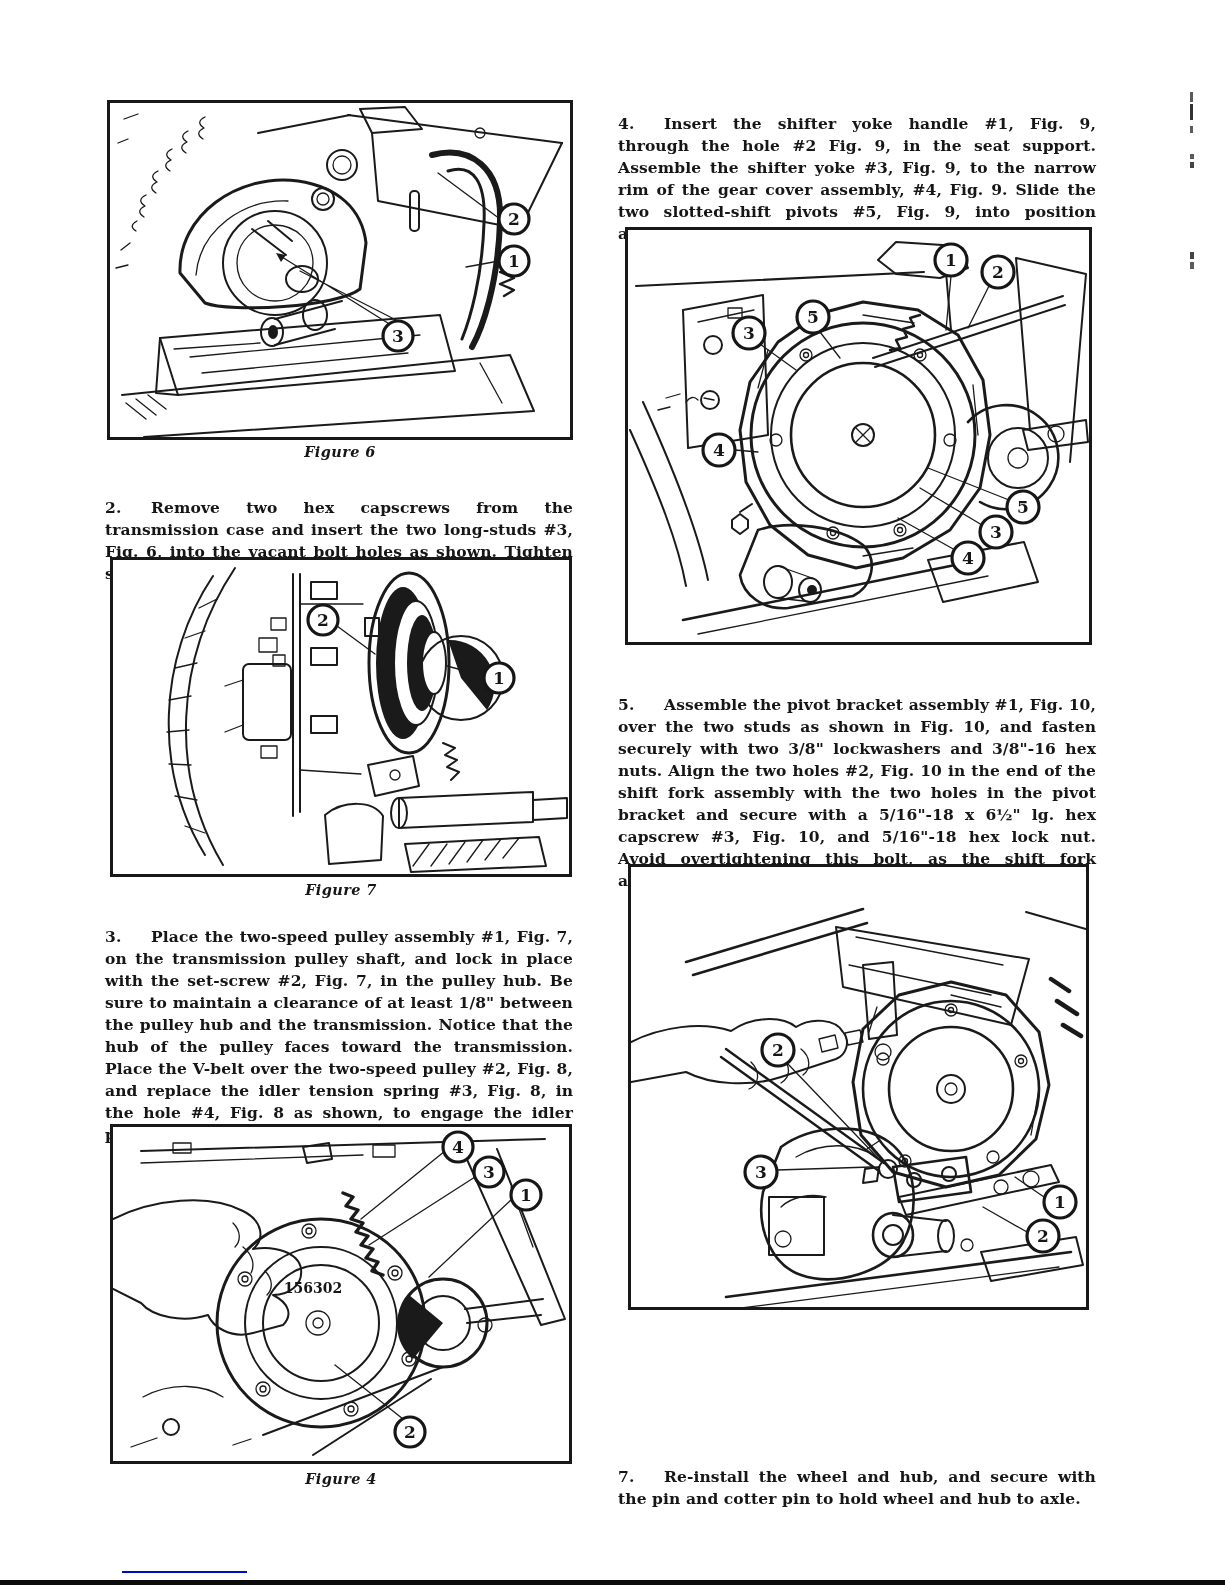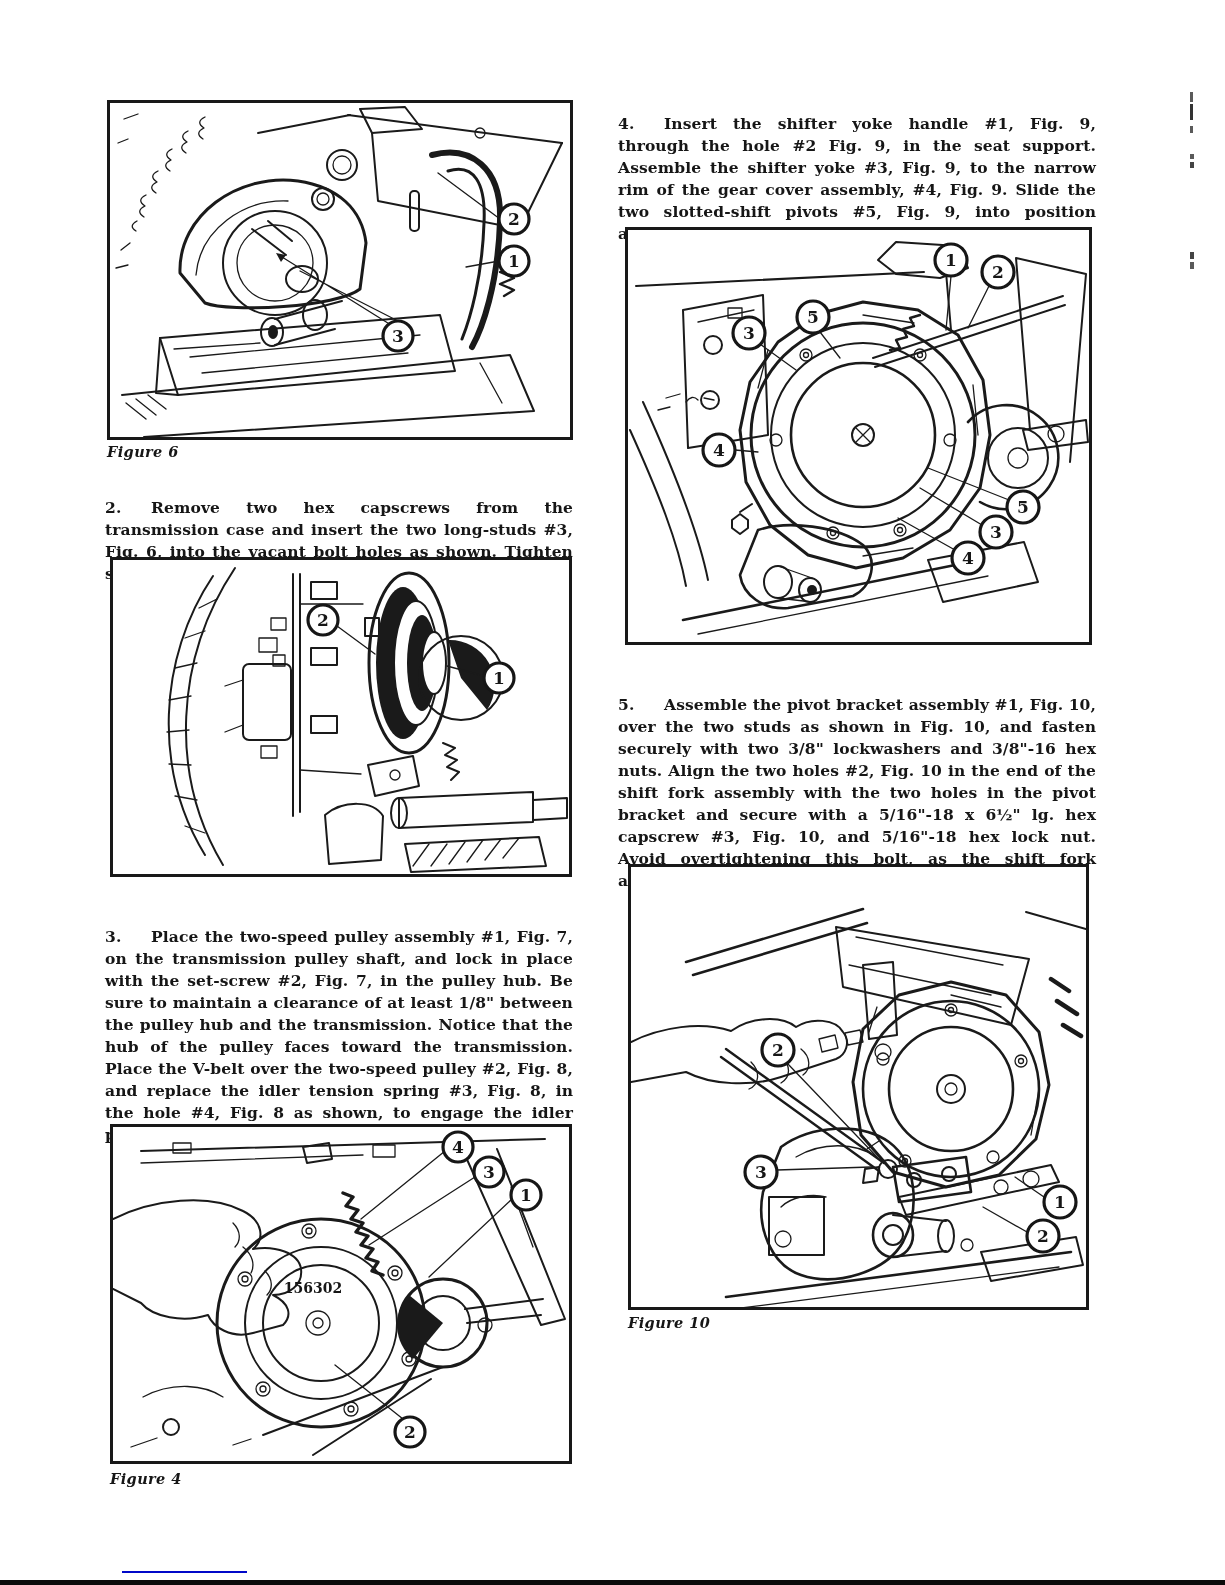--- a/index.html
+++ b/index.html
@@ -11,21 +11,21 @@
     position:absolute;text-align:justify;font-size:15.5px;line-height:22px;
     font-weight:700;letter-spacing:.1px;
   }
   .step .num{display:inline-block;width:46px;vertical-align:top;}
   .figbox{
     position:absolute;border:3px solid #181818;background:#fff;box-sizing:border-box;
   }
   .figbox svg{display:block;width:100%;height:100%;}
   .figcap{
     position:absolute;font-style:italic;font-weight:700;font-size:14.5px;
-    letter-spacing:.4px;
+    text-align:center;letter-spacing:.4px;
   }
   
   .ln{fill:none;stroke:#1a1a1a;stroke-width:2;stroke-linecap:round;stroke-linejoin:round;}
   .w1{stroke-width:1.3;} .w2{stroke-width:2;} .w3{stroke-width:3;} .w4{stroke-width:4.5;}
   .dk{fill:#1a1a1a;stroke:none;}
   .co circle{fill:#fff;stroke:#161616;stroke-width:3.2;}
   .co text{font-family:"DejaVu Serif",serif;font-weight:700;font-size:17px;fill:#161616;text-anchor:middle;}
   .partnum{font-family:"DejaVu Serif",serif;font-weight:700;font-size:14px;fill:#161616;text-anchor:middle;}
   .scan-bar-bottom{position:absolute;left:0;bottom:0;width:1225px;height:5px;background:#0b0b0b;}
   .scan-blue-line{position:absolute;left:122px;top:1571px;width:125px;height:2px;background:#0008c8;}
@@ -172,20 +172,21 @@
       <g class="co">
         <circle cx="210" cy="60" r="15"></circle>
         <text x="210" y="66">2</text>
       </g>
       <g class="co">
         <circle cx="386" cy="118" r="15"></circle>
         <text x="386" y="124">1</text>
       </g>
     </svg>
   </div>
+  <div class="figcap" style="left:110px;top:881px;width:462px;">Figure 7</div>
 
   <p class="step" style="left:105px;top:910px;width:468px;">
     <span class="num">3.</span><span>Place the two-speed pulley assembly #1, Fig. 7, on the transmission pulley shaft, and lock in place with the set-screw #2, Fig. 7, in the pulley hub.  Be sure to maintain a clearance of at least 1/8" between the pulley hub and the transmission. Notice that the hub of the pulley faces toward the transmission. Place the V-belt over the two-speed pulley #2, Fig. 8, and replace the idler tension spring #3, Fig. 8, in the hole #4, Fig. 8 as shown, to engage the idler pulley with the transmission drive belt.</span>
   </p>
 
   <div class="figbox" style="left:110px;top:1124px;width:462px;height:340px;">
     <svg viewBox="0 0 456 334">
       <g>
         <path class="ln w2" d="M28,24 L432,12"></path>
         <path class="ln w1" d="M28,36 L250,28"></path>
@@ -450,23 +451,25 @@
       <g class="co">
         <circle cx="429" cy="335" r="16"></circle>
         <text x="429" y="341">1</text>
       </g>
       <g class="co">
         <circle cx="412" cy="369" r="16"></circle>
         <text x="412" y="375">2</text>
       </g>
     </svg>
   </div>
-  <div class="figcap" style="left:628px;top:1314px;width:461px;">Figure 10</div>
-
-
+
+
+  <p class="step" style="left:618px;top:1450px;width:478px;">
+    <span class="num">7.</span><span>Re-install the wheel and hub, and secure with the pin and cotter pin to hold wheel and hub to axle.</span>
+  </p>
 
   <div class="edge-mark" style="left:1190px;top:92px;width:3px;height:10px;"></div>
   <div class="edge-mark" style="left:1190px;top:104px;width:3px;height:16px;background:#333;"></div>
   <div class="edge-mark" style="left:1190px;top:126px;width:3px;height:7px;"></div>
   <div class="edge-mark" style="left:1190px;top:154px;width:4px;height:5px;"></div>
   <div class="edge-mark" style="left:1190px;top:162px;width:4px;height:6px;background:#444;"></div>
   <div class="edge-mark" style="left:1190px;top:252px;width:4px;height:7px;background:#444;"></div>
   <div class="edge-mark" style="left:1190px;top:262px;width:4px;height:7px;"></div>
   <div class="scan-blue-line"></div>
   <div class="scan-bar-bottom"></div>

